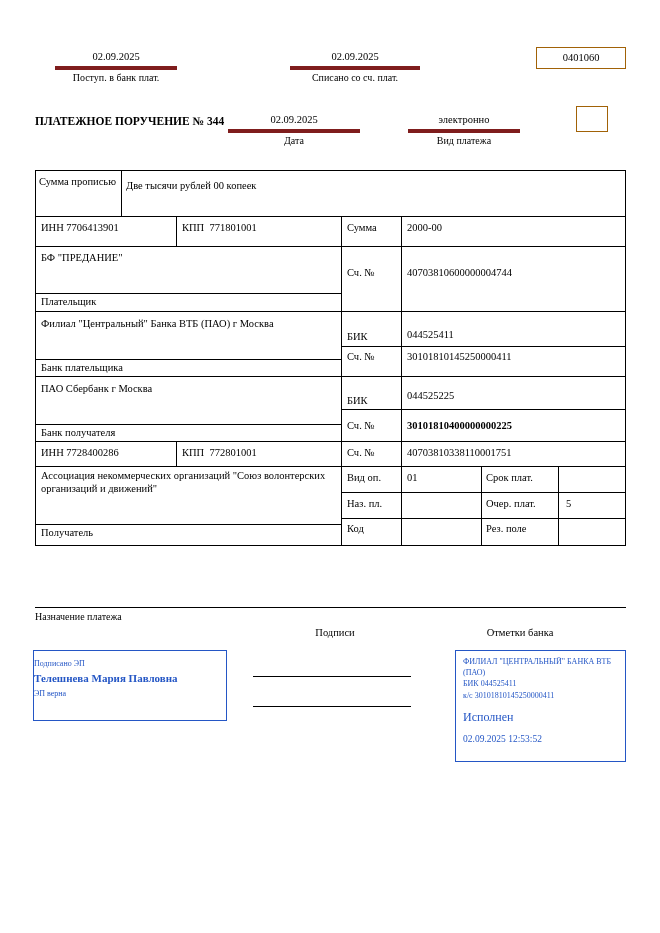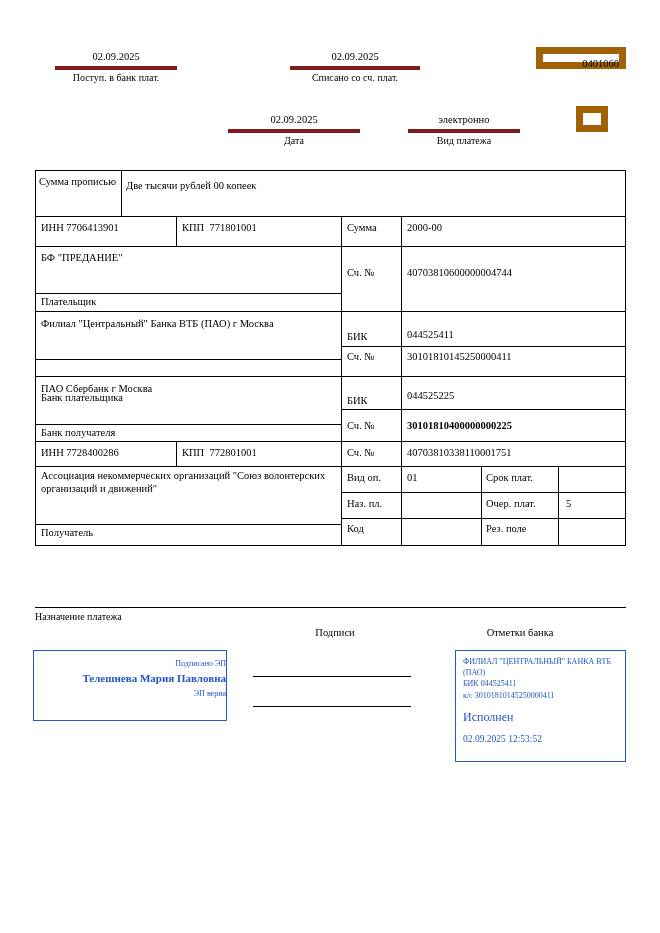--- a/index.html
+++ b/index.html
@@ -11,44 +11,45 @@
   .abs { position:absolute; font-size:10.5px; line-height:1.2; }
   .small { font-size:10px; }
   .b { font-weight:bold; }
   .c { text-align:center; }
   .pre { white-space:pre; }
   .hline { position:absolute; height:1px; background:#000; }
   .vline { position:absolute; width:1px; background:#000; }
   .uline { border-bottom:4px solid #7f1d1d; padding-bottom:2px; }
   .table { position:absolute; left:35px; top:170px; width:591px; height:376px; border:1px solid #000; }
   .bluebox { position:absolute; border:1px solid var(--blue); color:var(--blue); }
-  .ep { left:33px; top:650px; width:194px; height:71px; text-align:right; }
+  .ep { left:33px; top:650px; width:194px; height:71px; text-align:left; }
   .ep .l1 { font-size:8px; margin-top:8px; }
   .ep .nm { font-size:11px; font-weight:bold; margin-top:4px; }
   .ep .l3 { font-size:8px; margin-top:5px; }
   .stamp { left:455px; top:650px; width:171px; height:112px; padding:5px 7px; font-size:8px; line-height:1.4; }
   .stamp .status { font-size:12px; margin-top:8px; }
   .stamp .dt { font-size:9.5px; margin-top:7px; }
-  .codebox { border:7px solid #a16207; text-align:right; }
+  .codebox { border:1px solid #a16207; text-align:center; }
 </style>
 </head>
 <body>
 
 <div class="page">
 
   <div class="abs" style="left:55px; top:51px; width:122px;">
     <div class="c uline">02.09.2025</div>
     <div class="c small" style="padding-top:2px;">Поступ. в банк плат.</div>
   </div>
   <div class="abs" style="left:290px; top:51px; width:130px;">
     <div class="c uline">02.09.2025</div>
     <div class="c small" style="padding-top:2px;">Списано со сч. плат.</div>
   </div>
   <div class="abs codebox" style="left:536px; top:47px; width:90px; height:22px; line-height:20px;">0401060</div>
 
+  <div class="abs b" style="left:35px; top:115px; font-size:11.5px;">ПЛАТЕЖНОЕ ПОРУЧЕНИЕ № 344</div>
   <div class="abs" style="left:228px; top:114px; width:132px;">
     <div class="c uline">02.09.2025</div>
     <div class="c small" style="padding-top:2px;">Дата</div>
   </div>
   <div class="abs" style="left:408px; top:114px; width:112px;">
     <div class="c uline">электронно</div>
     <div class="c small" style="padding-top:2px;">Вид платежа</div>
   </div>
   <div class="abs codebox" style="left:576px; top:106px; width:32px; height:26px;"></div>
 
@@ -88,21 +89,21 @@
     <div class="abs" style="left:5px; top:81px;">БФ "ПРЕДАНИЕ"</div>
     <div class="abs" style="left:5px; top:125px;">Плательщик</div>
     <div class="abs" style="left:311px; top:96px;">Сч. №</div>
     <div class="abs" style="left:371px; top:96px;">40703810600000004744</div>
 
     <div class="abs" style="left:5px; top:147px;">Филиал "Центральный" Банка ВТБ (ПАО) г Москва</div>
     <div class="abs" style="left:311px; top:160px;">БИК</div>
     <div class="abs" style="left:371px; top:150px;margin-top:8px;">044525411</div>
     <div class="abs" style="left:311px; top:180px;">Сч. №</div>
     <div class="abs" style="left:371px; top:180px;">30101810145250000411</div>
-    <div class="abs" style="left:5px; top:191px;margin-top:30px;">Банк плательщика</div>
+    <div class="abs" style="left:5px; top:191px;">Банк плательщика</div>
 
     <div class="abs" style="left:5px; top:212px;">ПАО Сбербанк г Москва</div>
     <div class="abs" style="left:311px; top:224px;">БИК</div>
     <div class="abs" style="left:371px; top:219px;">044525225</div>
     <div class="abs" style="left:311px; top:249px;">Сч. №</div>
     <div class="abs" style="left:371px; top:249px;font-weight:bold;">30101810400000000225</div>
     <div class="abs" style="left:5px; top:256px;">Банк получателя</div>
 
     <div class="abs" style="left:5px; top:276px;">ИНН 7728400286</div>
     <div class="abs pre" style="left:146px; top:276px;">КПП  772801001</div>

